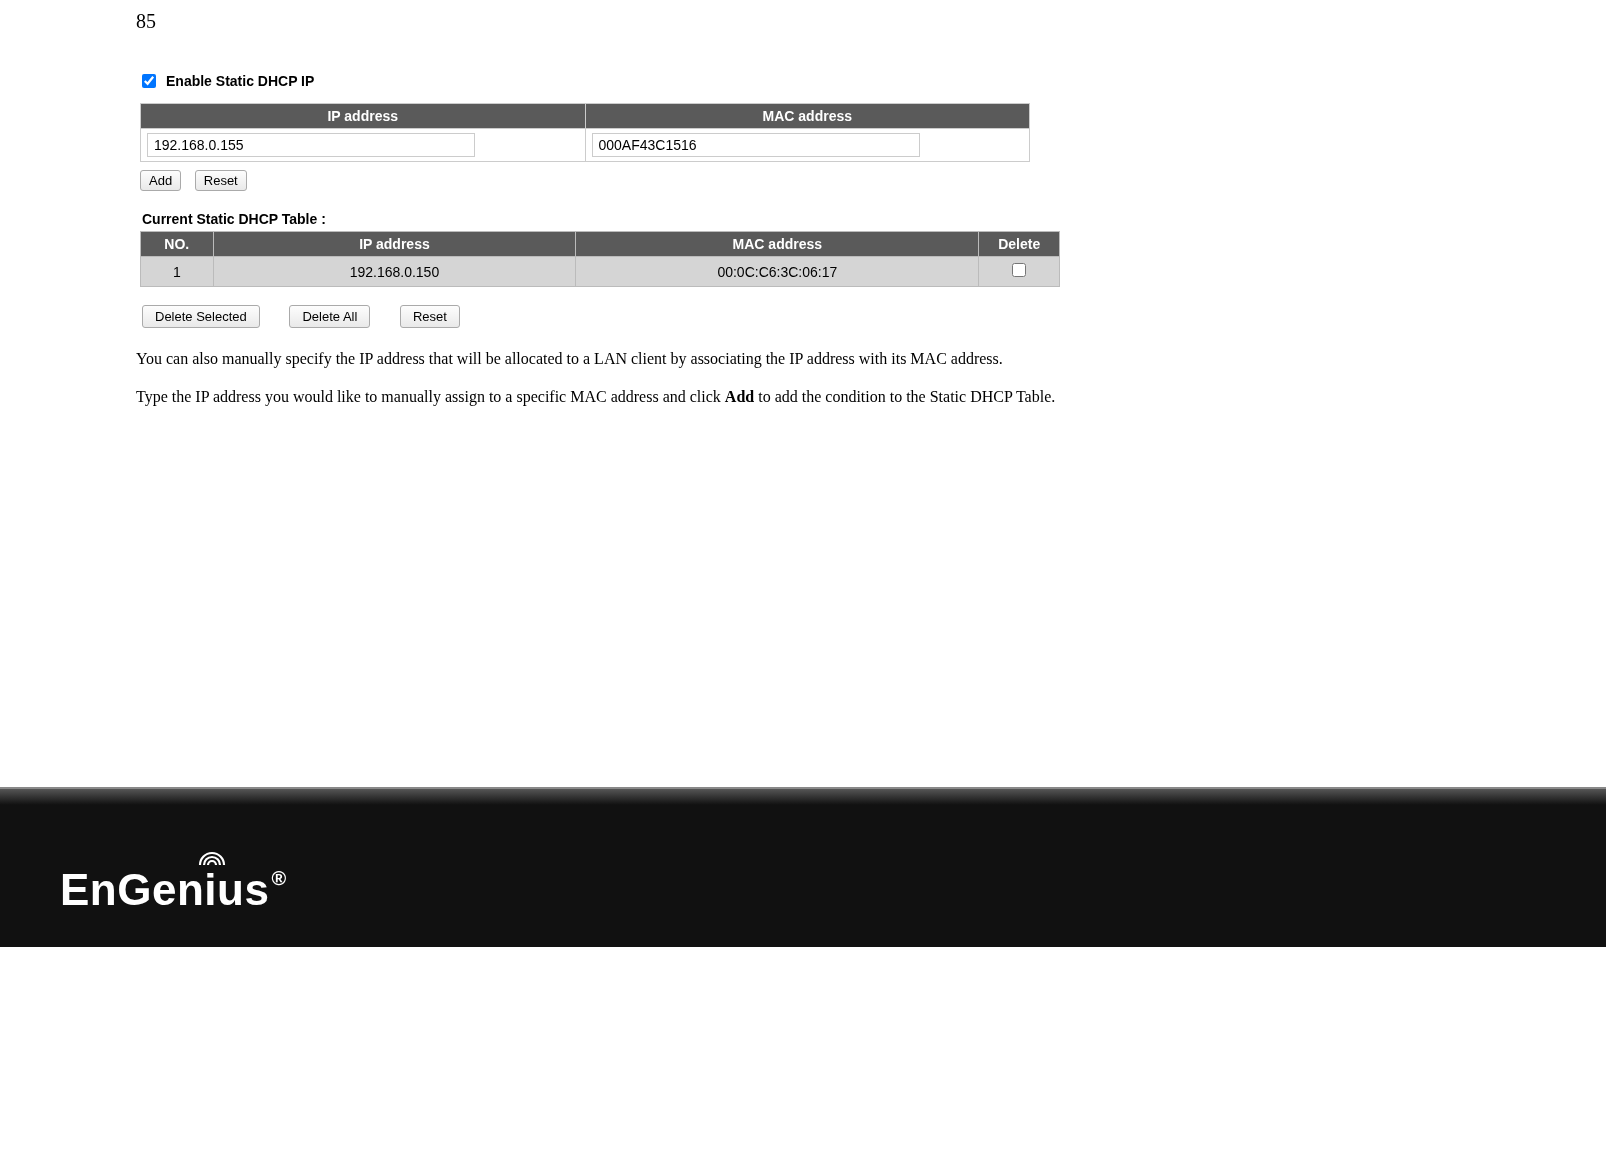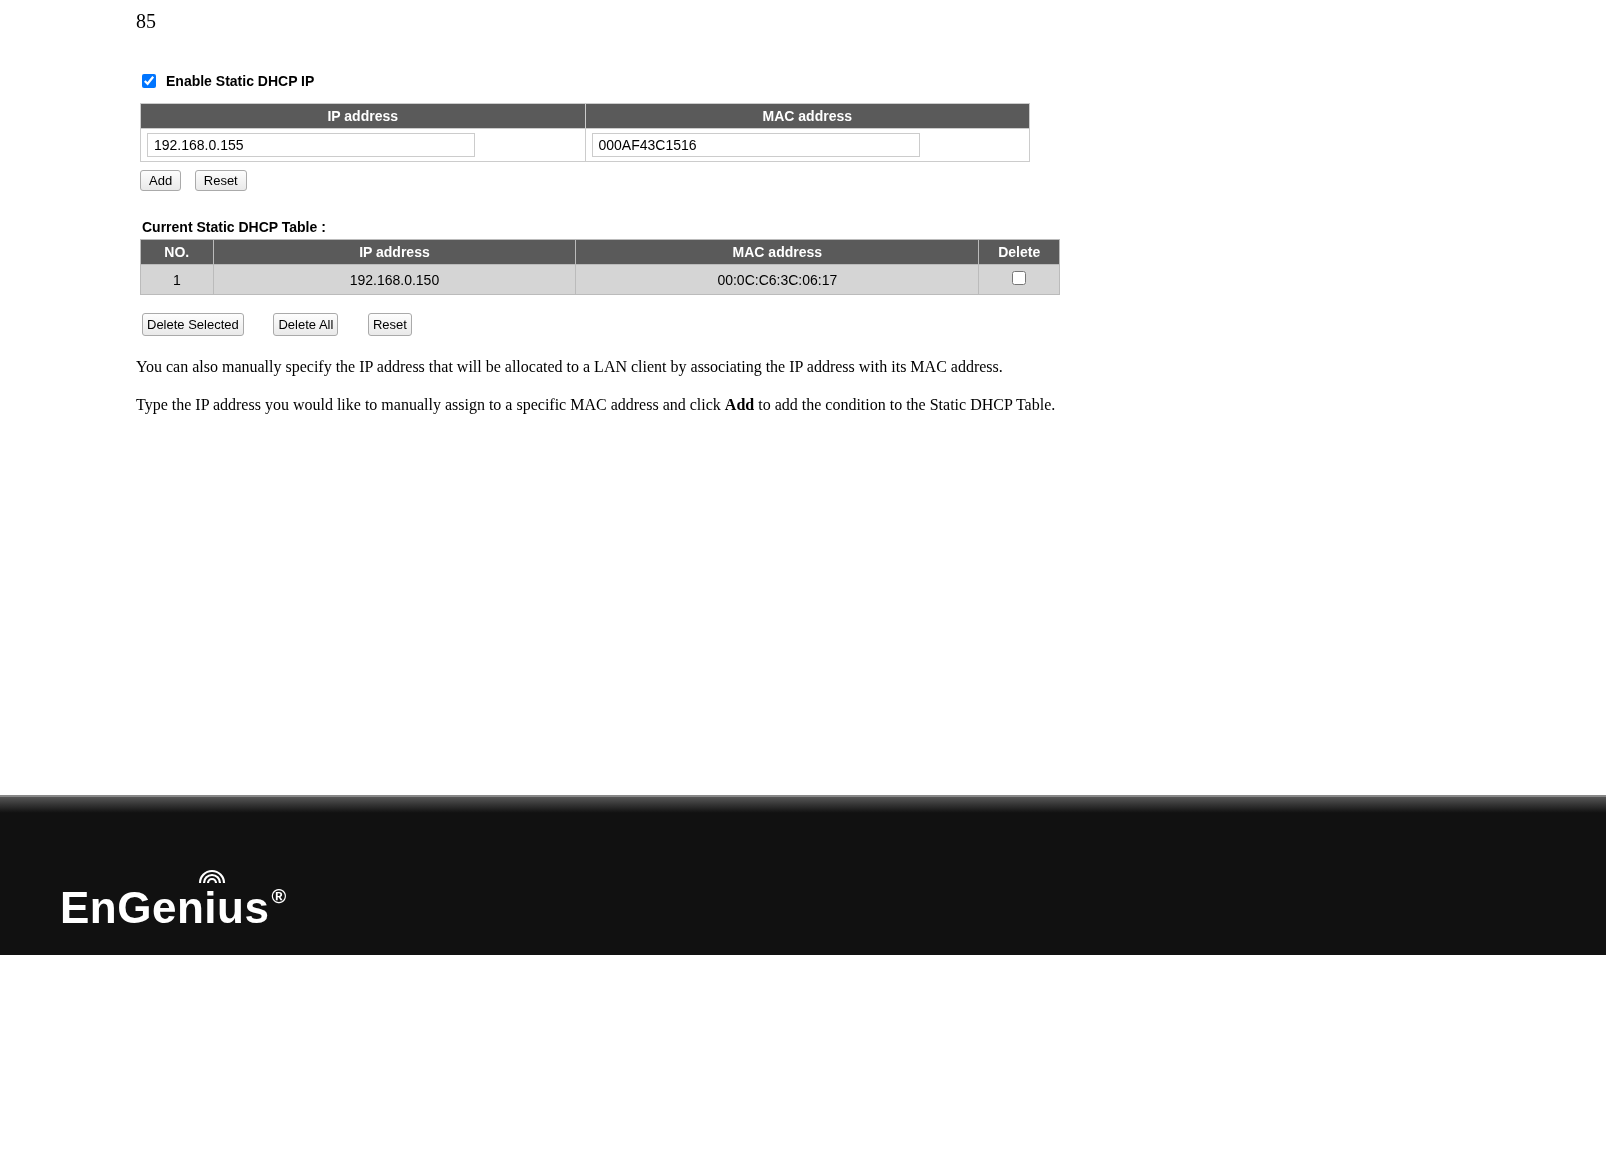--- a/index.html
+++ b/index.html
@@ -72,21 +72,21 @@
       font-size: 13px;
       border: 1px solid #aaa;
       border-radius: 3px;
       background: linear-gradient(to bottom, #fdfdfd, #e9e9e9);
       cursor: pointer;
       margin-right: 10px;
     }
     .section-heading {
       font-weight: bold;
       font-size: 14px;
-      margin-top: 28px;
+      margin-top: 20px;
       margin-left: 12px;
       margin-bottom: 4px;
     }
     table.data-table {
       border-collapse: collapse;
       width: 920px;
       margin-left: 10px;
       padding-left: 24px;
     }
     table.data-table th {
@@ -106,21 +106,21 @@
       font-size: 14px;
     }
     .data-table .col-no { width: 72px; }
     .data-table .col-ip { width: 360px; }
     .data-table .col-mac { width: 400px; }
     .data-table .col-select { width: 80px; }
     .btn-row2 {
       margin-left: 12px;
       margin-top: 18px;
     }
-    .btn-row2 .btn { margin-right: 26px; padding: 3px 4px; }
+    .btn-row2 .btn { margin-right: 26px; padding: 3px 12px; }
     .body-text {
       font-family: 'Times New Roman', serif;
       font-size: 16px;
       line-height: 1.35;
       margin-top: 20px;
       margin-left: 6px;
       max-width: 1320px;
     }
     .body-text p { margin-bottom: 16px; }
     .body-text strong { font-weight: bold; }
@@ -128,21 +128,21 @@
       position: relative;
       width: 1606px;
       margin-top: 380px;
       height: 160px;
       background: linear-gradient(to bottom, #555, #111 10%, #111 100%);
       border-top: 2px solid #888;
     }
     .logo {
       position: absolute;
       left: 60px;
-      bottom: 22px;
+      bottom: 32px;
       color: #fff;
       font-family: Arial, sans-serif;
       font-size: 44px;
       font-weight: 600;
       letter-spacing: 0.5px;
     }
     .logo .i-arc {
       position: relative;
       display: inline-block;
     }

